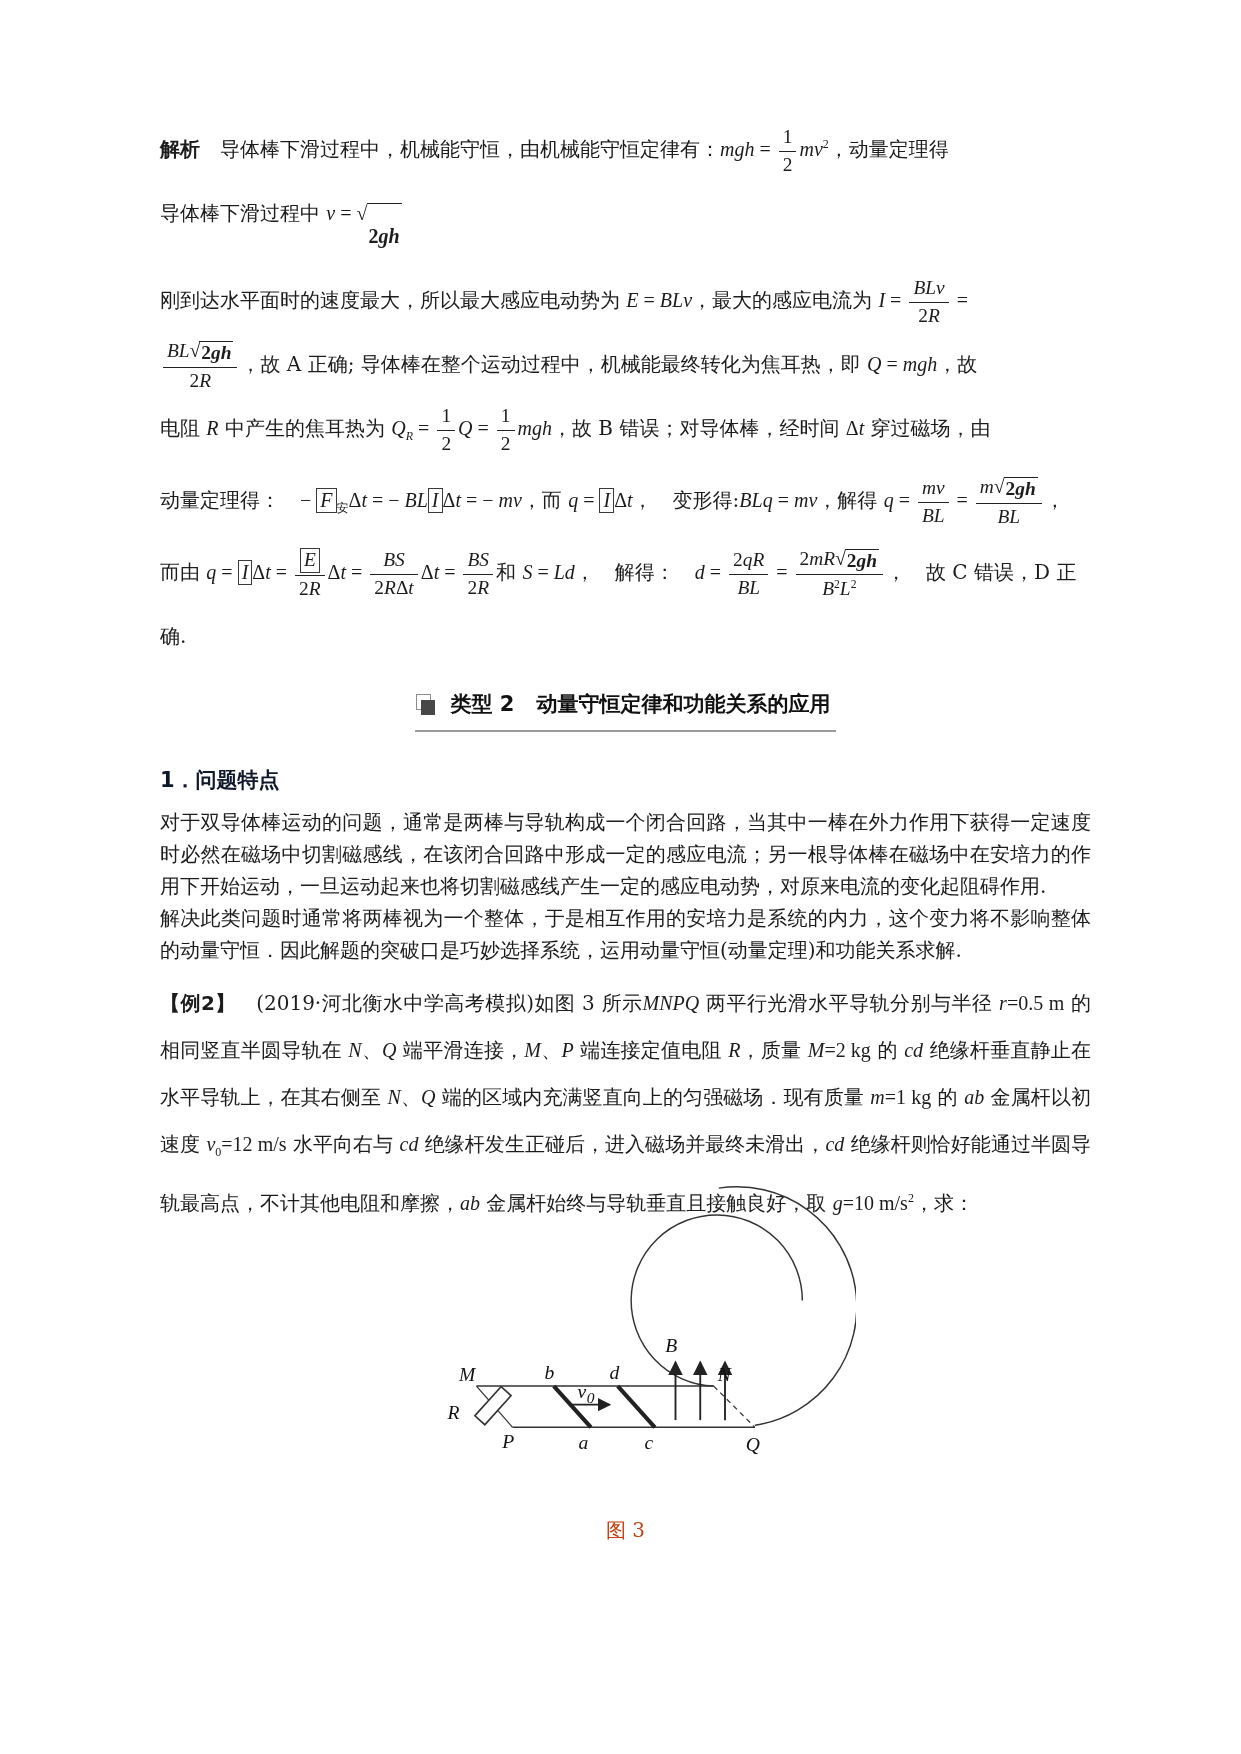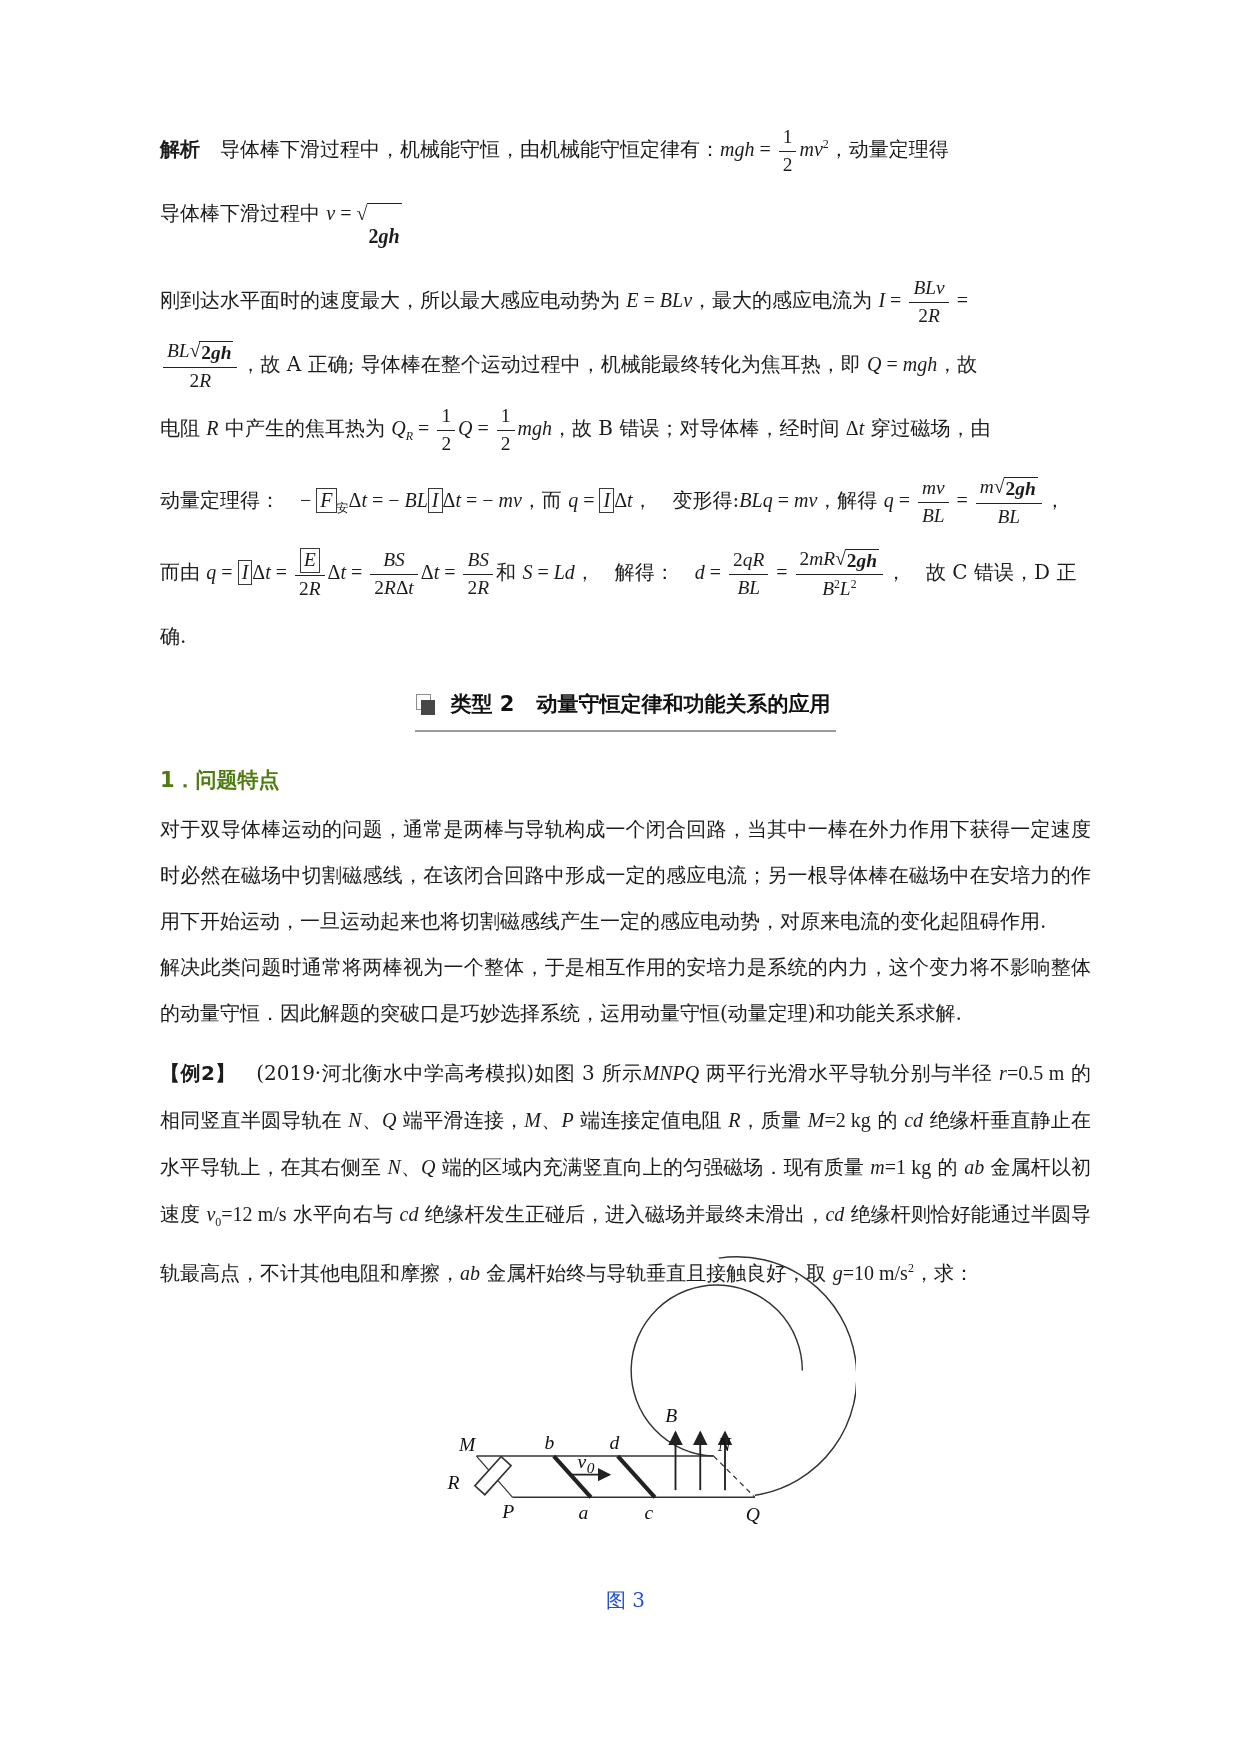--- a/index.html
+++ b/index.html
@@ -34,28 +34,28 @@
   .section-inner{display:inline-flex;align-items:center;border-bottom:2.2px solid #9a9a9a;
                  padding:0 6px 12px 0;min-width:412px;}
   .sq-icon{position:relative;width:24px;height:24px;margin-right:12px;flex:0 0 auto;}
   .sq-back{position:absolute;left:1px;top:2px;width:13px;height:14px;border:1.6px solid #8d8d8d;background:#fff;}
   .sq-front{position:absolute;left:6px;top:8px;width:14px;height:15px;background:#474747;}
   .section-text{font-family:"DejaVu Sans","Liberation Sans",sans-serif;font-weight:700;font-size:21px;color:#111;}
   .section-text .gap{display:inline-block;width:22px;}
 
   
   .h-num{font-family:"DejaVu Sans","Liberation Sans",sans-serif;font-weight:700;font-size:21px;
-         margin:34px 0 12px;color:#4d7c0f;}
-  .para{font-size:20px;line-height:46px;text-align:justify;font-family:"DejaVu Serif",serif;color:#1c1c1c;}
+         margin:34px 0 12px;color:#0f172a;}
+  .para{font-size:20px;line-height:32px;text-align:justify;font-family:"DejaVu Serif",serif;color:#1c1c1c;}
   .example{margin-top:14px;font-size:20px;line-height:47px;text-align:justify;}
 
   
   .figure{margin-top:-42px;text-align:center;}
   .figure svg{display:block;margin:0 auto;}
-  .fig-caption{font-family:"DejaVu Serif",serif;font-size:20px;margin-top:2px;color:#1d4ed8;}
+  .fig-caption{font-family:"DejaVu Serif",serif;font-size:20px;margin-top:2px;color:#c2410c;}
   .svg-label{font-family:"Liberation Serif","DejaVu Serif",serif;font-style:italic;font-size:19px;fill:#111;}
   .svg-label-small{font-family:"Liberation Serif",serif;font-style:italic;font-size:15px;fill:#111;}
 </style>
 </head>
 <body>
 
 <div class="page">
 
   <div>
       <div class="sline"><span class="b-label">解析</span><span class="tk-c">　导体棒下滑过程中，机械能守恒，由机械能守恒定律有：</span><span class="tk-m">mgh</span><span class="tk-u"> = </span><span class="frac"><span class="num"><span class="tk-u">1</span></span><span class="den"><span class="tk-u">2</span></span></span><span class="tk-m">mv<sup class="scr">2</sup></span><span class="tk-c">，动量定理得</span></div>

